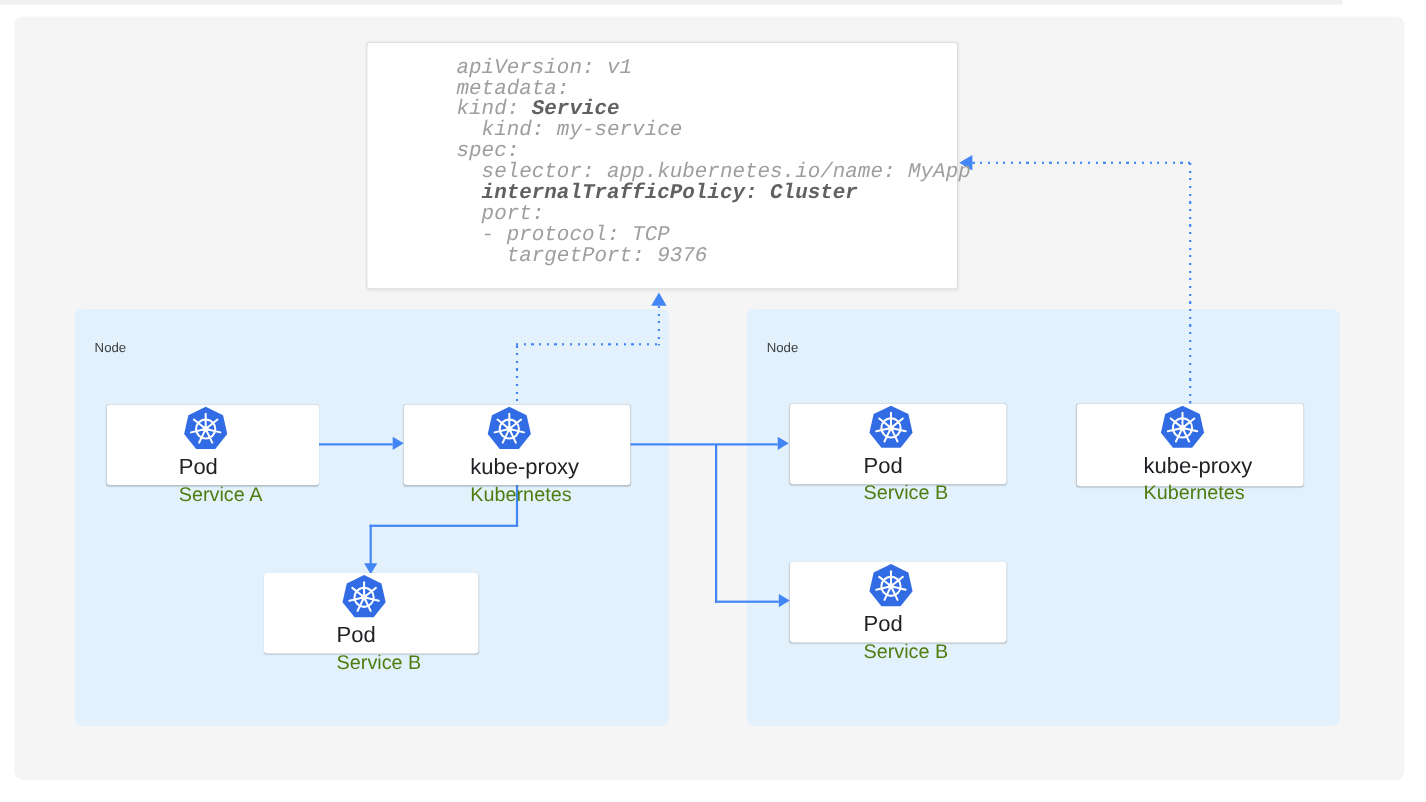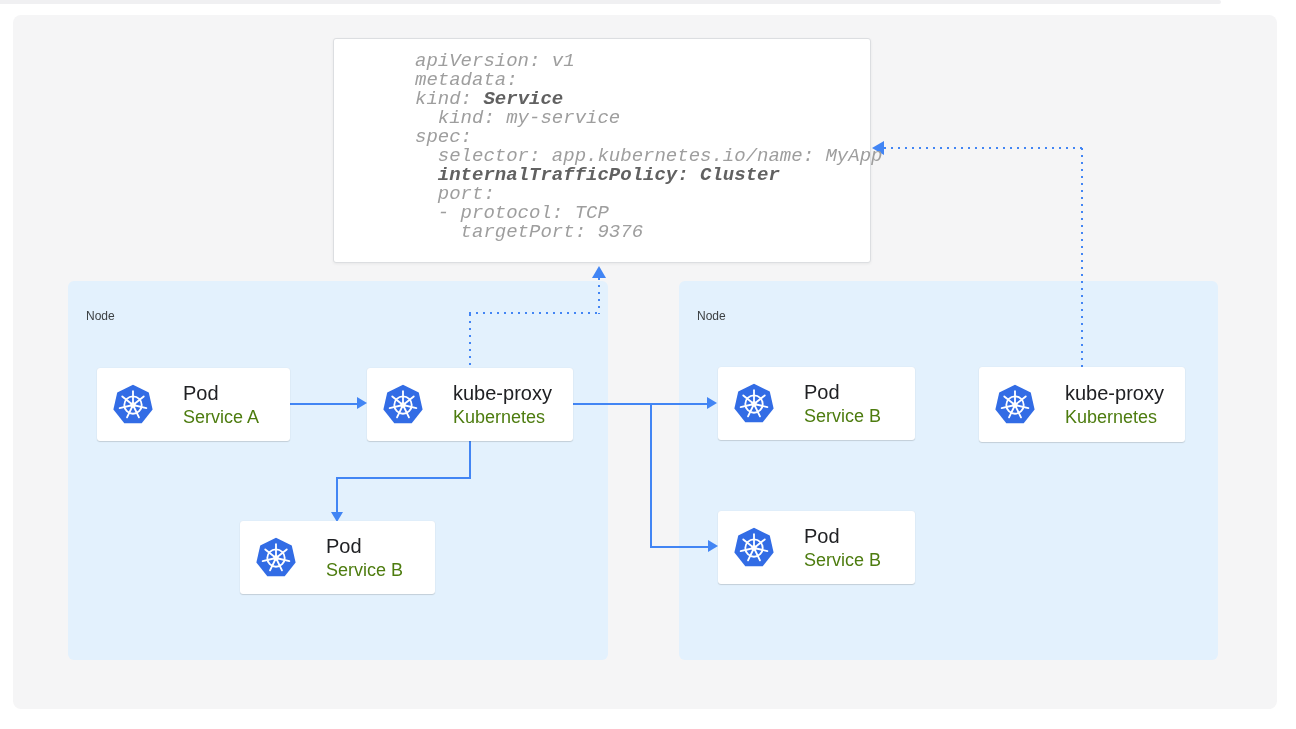--- a/index.html
+++ b/index.html
@@ -19,21 +19,21 @@
   .code-line .b{font-weight:bold;color:#616161;}
 
   
   .node{background:#e3f1fd;border-radius:6px;}
   .node-left{left:68px;top:281px;width:540px;height:379px;}
   .node-right{left:679px;top:281px;width:539px;height:379px;}
   .node-label{position:absolute;left:18px;top:28px;font-size:12px;color:#3c4043;}
 
   
   .card{background:#ffffff;border-radius:3px;box-shadow:0 1px 1px rgba(60,64,67,.18),0 0 1px rgba(60,64,67,.12);
-        display:flex;align-items:center;box-sizing:border-box;padding-left:14px;}
+        display:flex;align-items:center;box-sizing:border-box;padding-left:14px;flex-direction:column;}
   .card .k8s-icon{width:44px;height:44px;flex:0 0 44px;margin-right:28px;}
   .card-title{font-size:20px;line-height:26px;color:#202124;}
   .card-sub{font-size:18px;line-height:23px;color:#4d7c0f;}
 
   .card-pod-a{left:97px;top:368px;width:193px;height:73px;}
   .card-kproxy-left{left:367px;top:368px;width:206px;height:73px;}
   .card-pod-b-left{left:240px;top:521px;width:195px;height:73px;}
   .card-pod-b-rt{left:718px;top:367px;width:197px;height:73px;}
   .card-pod-b-rb{left:718px;top:511px;width:197px;height:73px;}
   .card-kproxy-right{left:979px;top:367px;width:206px;height:75px;}

